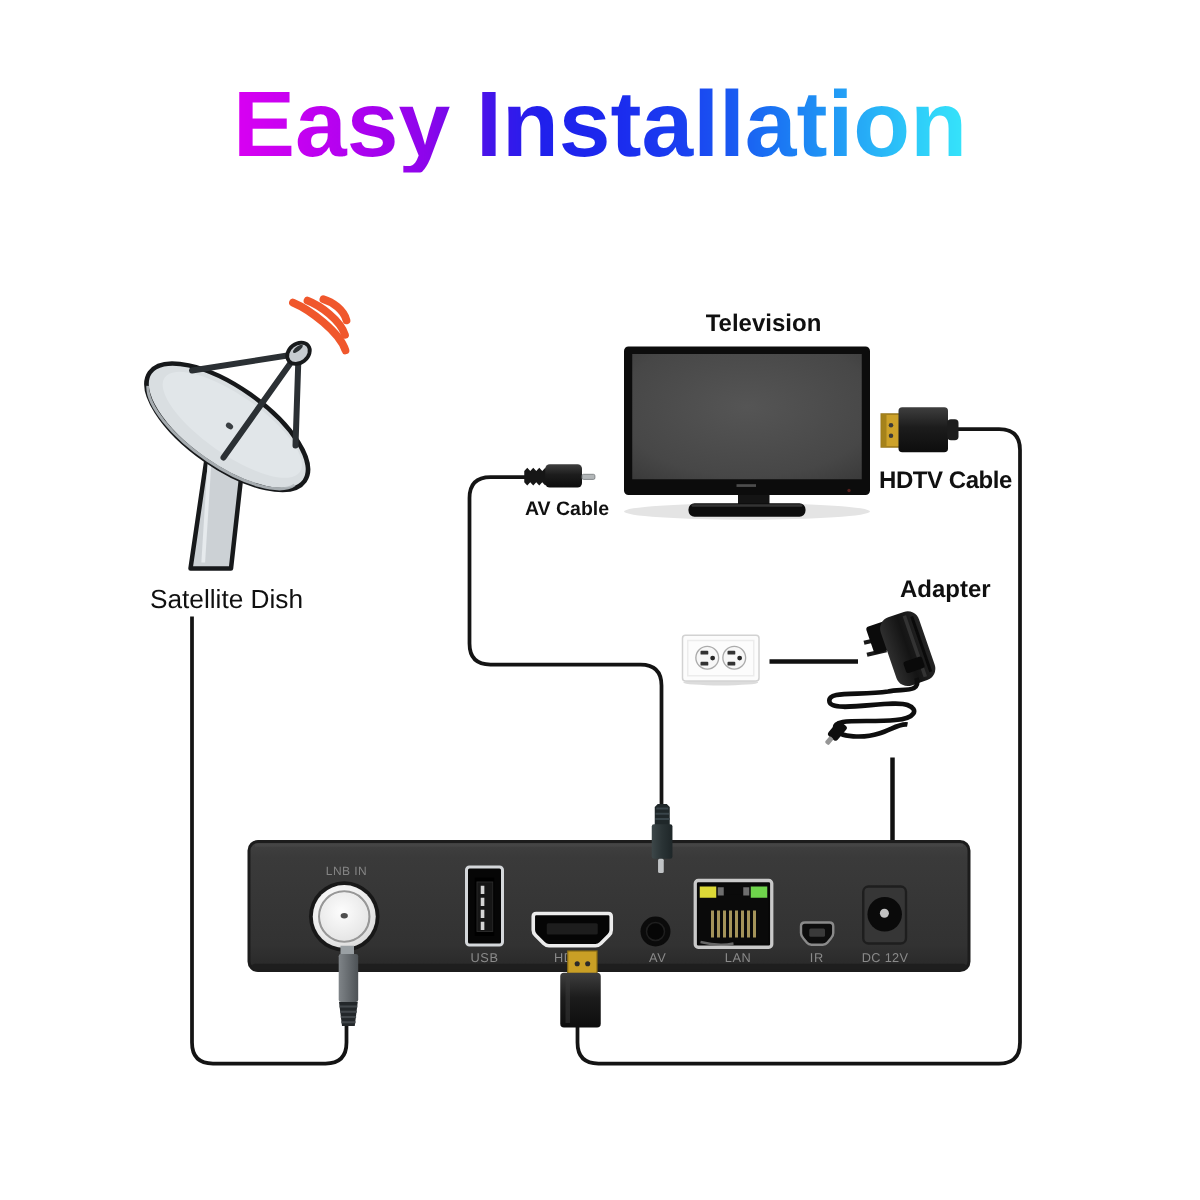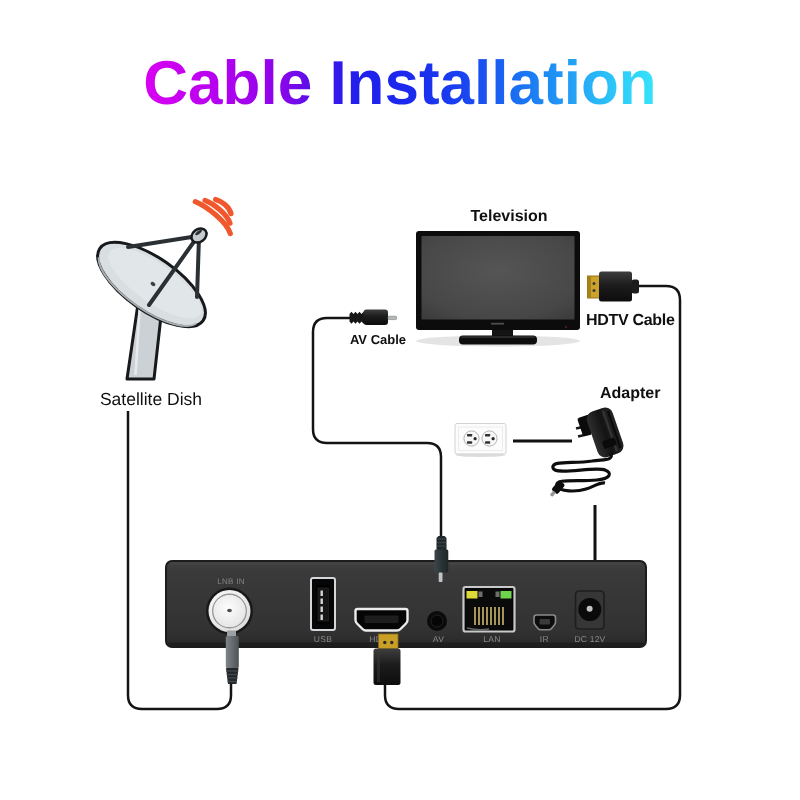--- a/index.html
+++ b/index.html
@@ -6,21 +6,21 @@
 *{-webkit-font-smoothing:antialiased;text-rendering:geometricPrecision;}
 body{width:800px;height:800px;background:#fff;overflow:hidden;position:relative;font-family:"Liberation Sans",sans-serif;}
 .title{position:absolute;top:53px;left:50%;transform:translateX(-50%);white-space:nowrap;
  font:700 62px/1 "Liberation Sans",sans-serif;letter-spacing:0px;
  background:linear-gradient(90deg,#d900f2 0%,#c201f1 10%,#a402ee 20%,#8a05eb 27%,#5d0fe9 32%,#3c16ea 36%,#2020ec 42%,#1b2aee 52%,#1a3cf0 60%,#1a55f1 67%,#1a74f3 74%,#1e8cf4 79%,#25a7f6 85%,#2fd0f9 94%,#36e4fa 100%);
  -webkit-background-clip:text;background-clip:text;color:transparent;}
 svg{position:absolute;left:0;top:0;}
 </style>
 </head>
 <body>
-<div class="title">Cable Installation</div>
+<div class="title">Easy Installation</div>
 <svg width="800" height="800" viewBox="0 0 800 800">
 <defs>
 <linearGradient id="boxg" x1="0" y1="0" x2="0" y2="1">
  <stop offset="0" stop-color="#414141"></stop>
         <stop offset="0.12" stop-color="#3a3a3a"></stop>
  <stop offset="0.8" stop-color="#323232"></stop>
         <stop offset="1" stop-color="#282828"></stop>
 </linearGradient>
 <radialGradient id="screen" cx="0.5" cy="0.42" r="0.8">
  <stop offset="0" stop-color="#555555"></stop>

